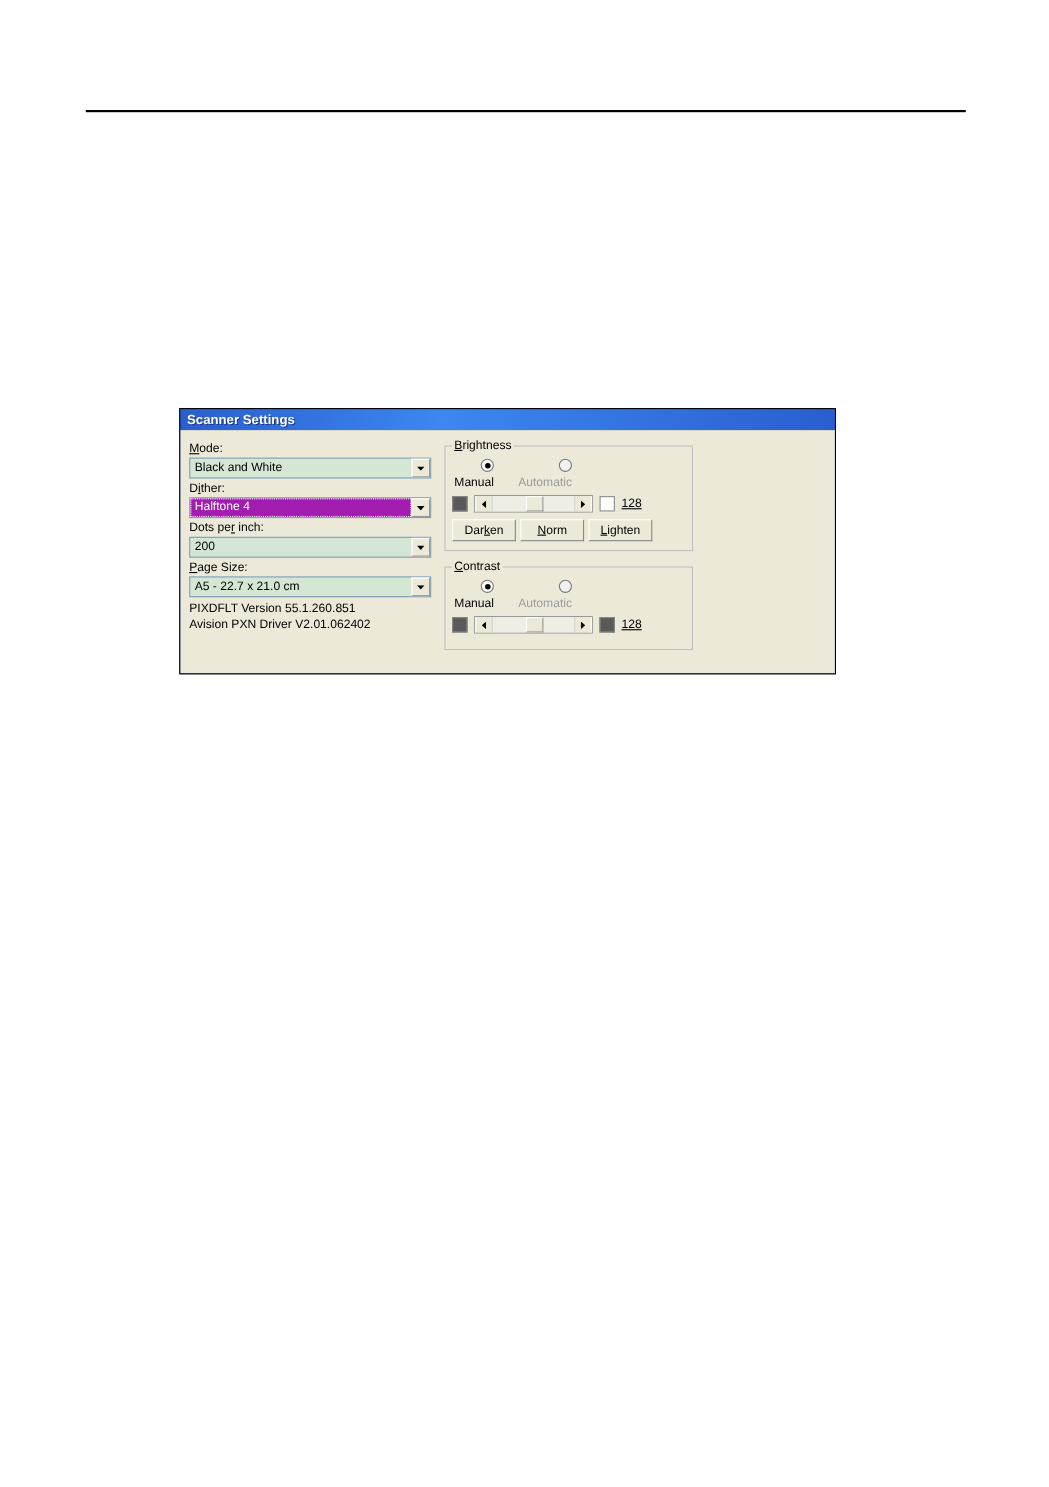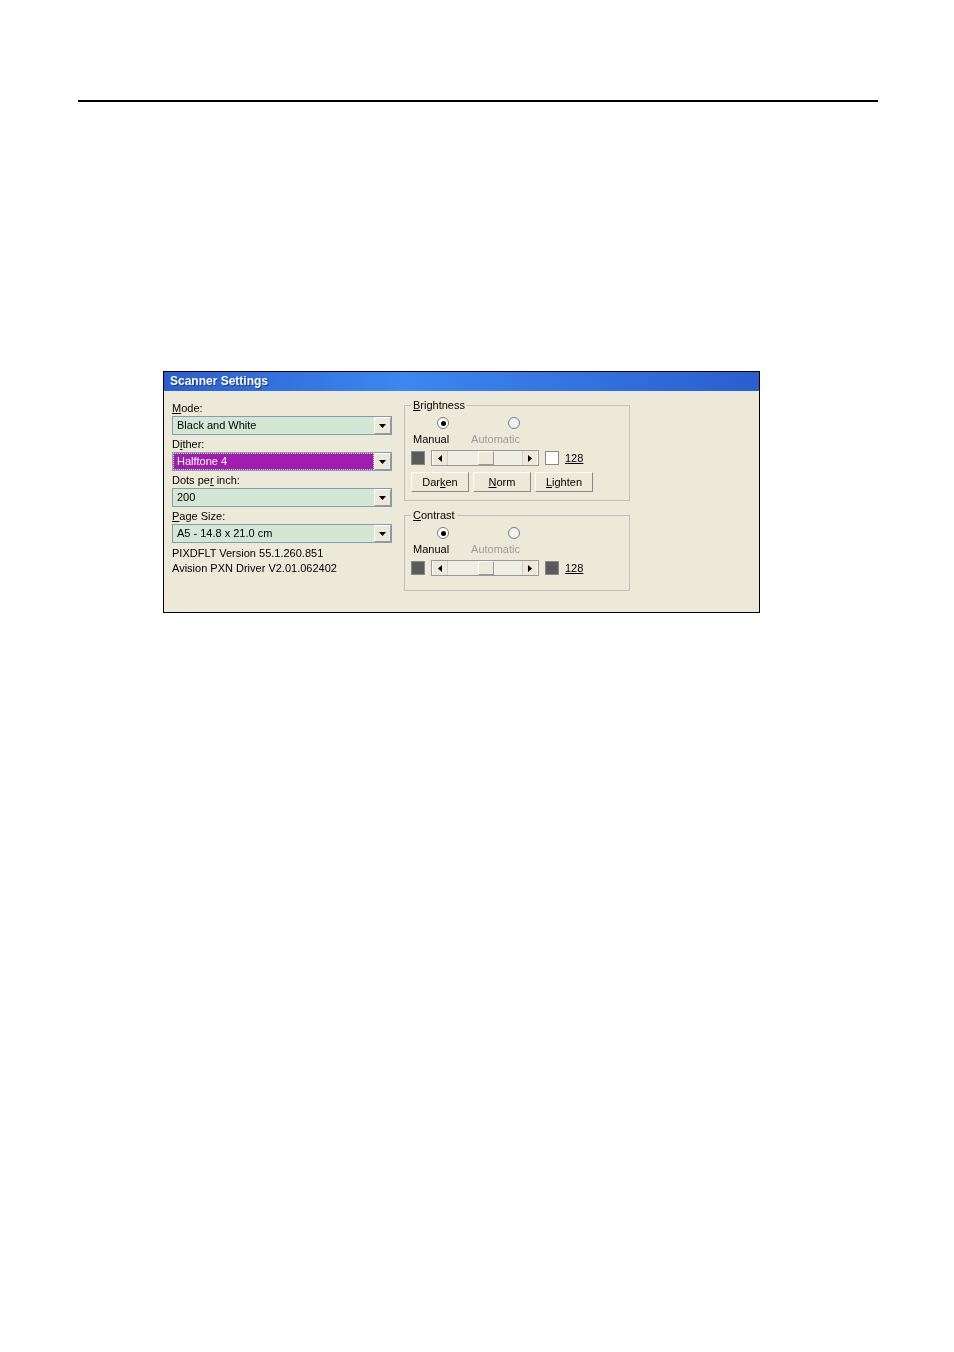--- a/index.html
+++ b/index.html
@@ -203,21 +203,21 @@
         <div class="val">200</div>
         <div class="arrow">
             <svg viewBox="0 0 7 4">
               <path d="M0 0 L7 0 L3.5 4 Z" fill="#000"></path>
             </svg>
           </div>
       </div>
 
       <div class="lbl"><u>P</u>age Size:</div>
       <div class="combo">
-        <div class="val">A5 - 14.8 x 21.0 cm</div>
+        <div class="val">A5 - 22.7 x 21.0 cm</div>
         <div class="arrow">
             <svg viewBox="0 0 7 4">
               <path d="M0 0 L7 0 L3.5 4 Z" fill="#000"></path>
             </svg>
           </div>
       </div>
 
       <div class="versions">
         <div>PIXDFLT Version 55.1.260.851</div>
         <div>Avision PXN Driver V2.01.062402</div>

